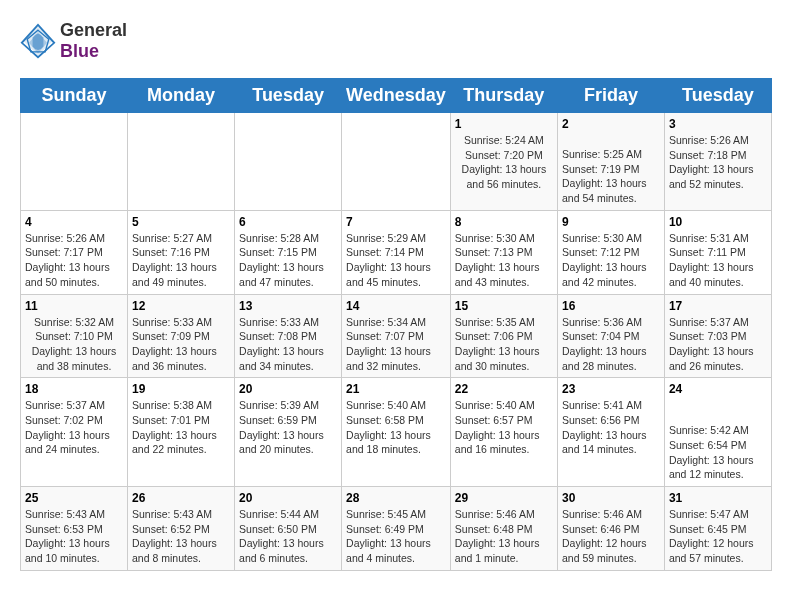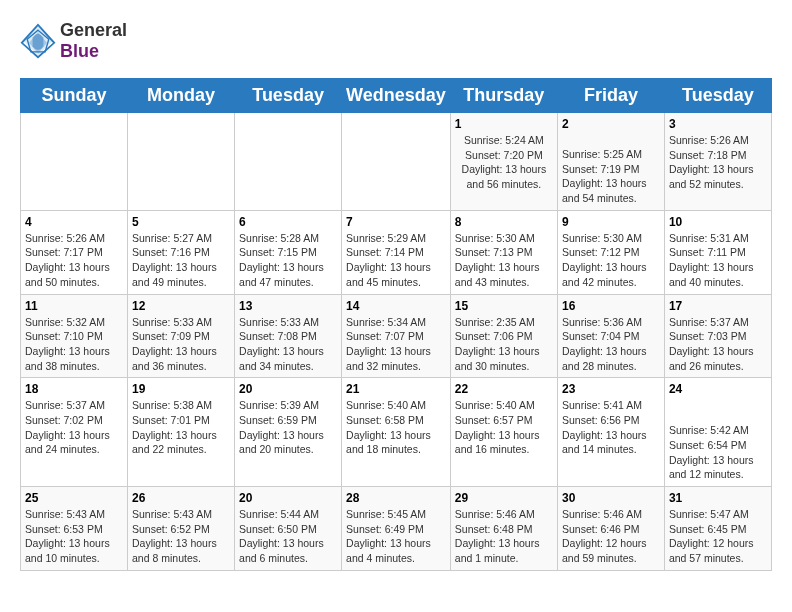--- a/index.html
+++ b/index.html
@@ -192,21 +192,21 @@
           <span class="day-number">10</span>
           <div class="day-info" style="white-space: pre-line;">Sunrise: 5:31 AM
 Sunset: 7:11 PM
 Daylight: 13 hours
 and 40 minutes.</div>
         </td>
       </tr>
       <tr>
         <td>
           <span class="day-number">11</span>
-          <div class="day-info" style="white-space: pre-line;">Sunrise: 5:32 AM
+          <div class="day-info" style="white-space: pre-line; text-align: center;">Sunrise: 5:32 AM
 Sunset: 7:10 PM
 Daylight: 13 hours
 and 38 minutes.</div>
         </td>
         <td>
           <span class="day-number">12</span>
           <div class="day-info" style="white-space: pre-line;">Sunrise: 5:33 AM
 Sunset: 7:09 PM
 Daylight: 13 hours
 and 36 minutes.</div>
@@ -220,21 +220,21 @@
         </td>
         <td>
           <span class="day-number">14</span>
           <div class="day-info" style="white-space: pre-line;">Sunrise: 5:34 AM
 Sunset: 7:07 PM
 Daylight: 13 hours
 and 32 minutes.</div>
         </td>
         <td>
           <span class="day-number">15</span>
-          <div class="day-info" style="white-space: pre-line;">Sunrise: 2:35 AM
+          <div class="day-info" style="white-space: pre-line;">Sunrise: 5:35 AM
 Sunset: 7:06 PM
 Daylight: 13 hours
 and 30 minutes.</div>
         </td>
         <td>
           <span class="day-number">16</span>
           <div class="day-info" style="white-space: pre-line;">Sunrise: 5:36 AM
 Sunset: 7:04 PM
 Daylight: 13 hours
 and 28 minutes.</div>

